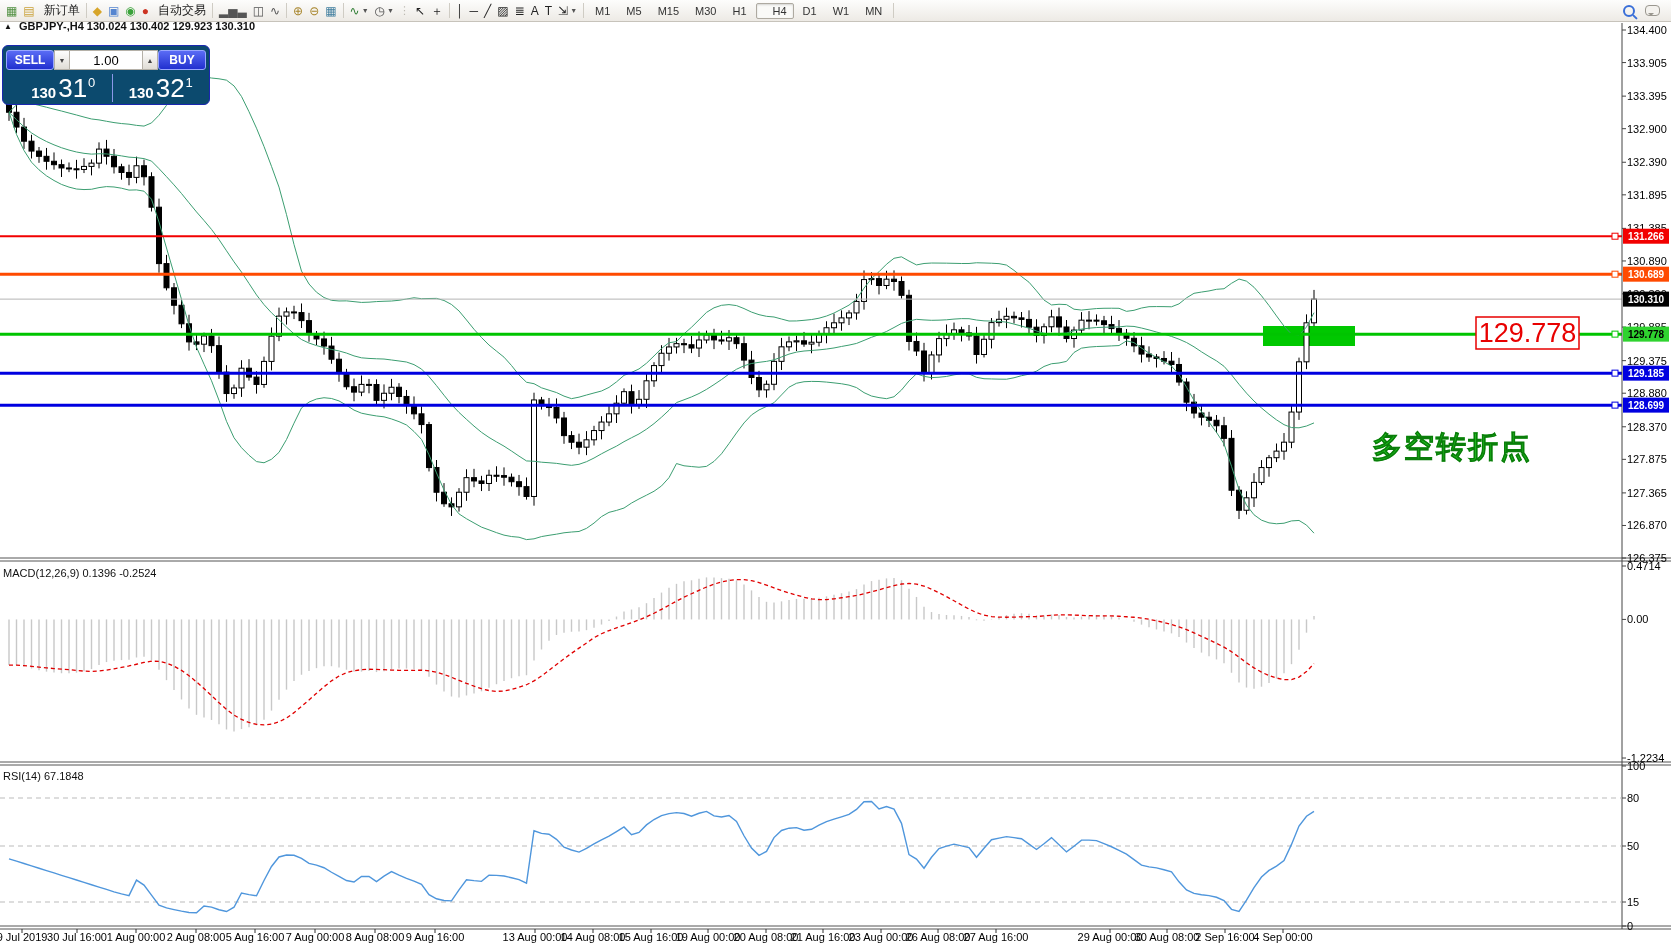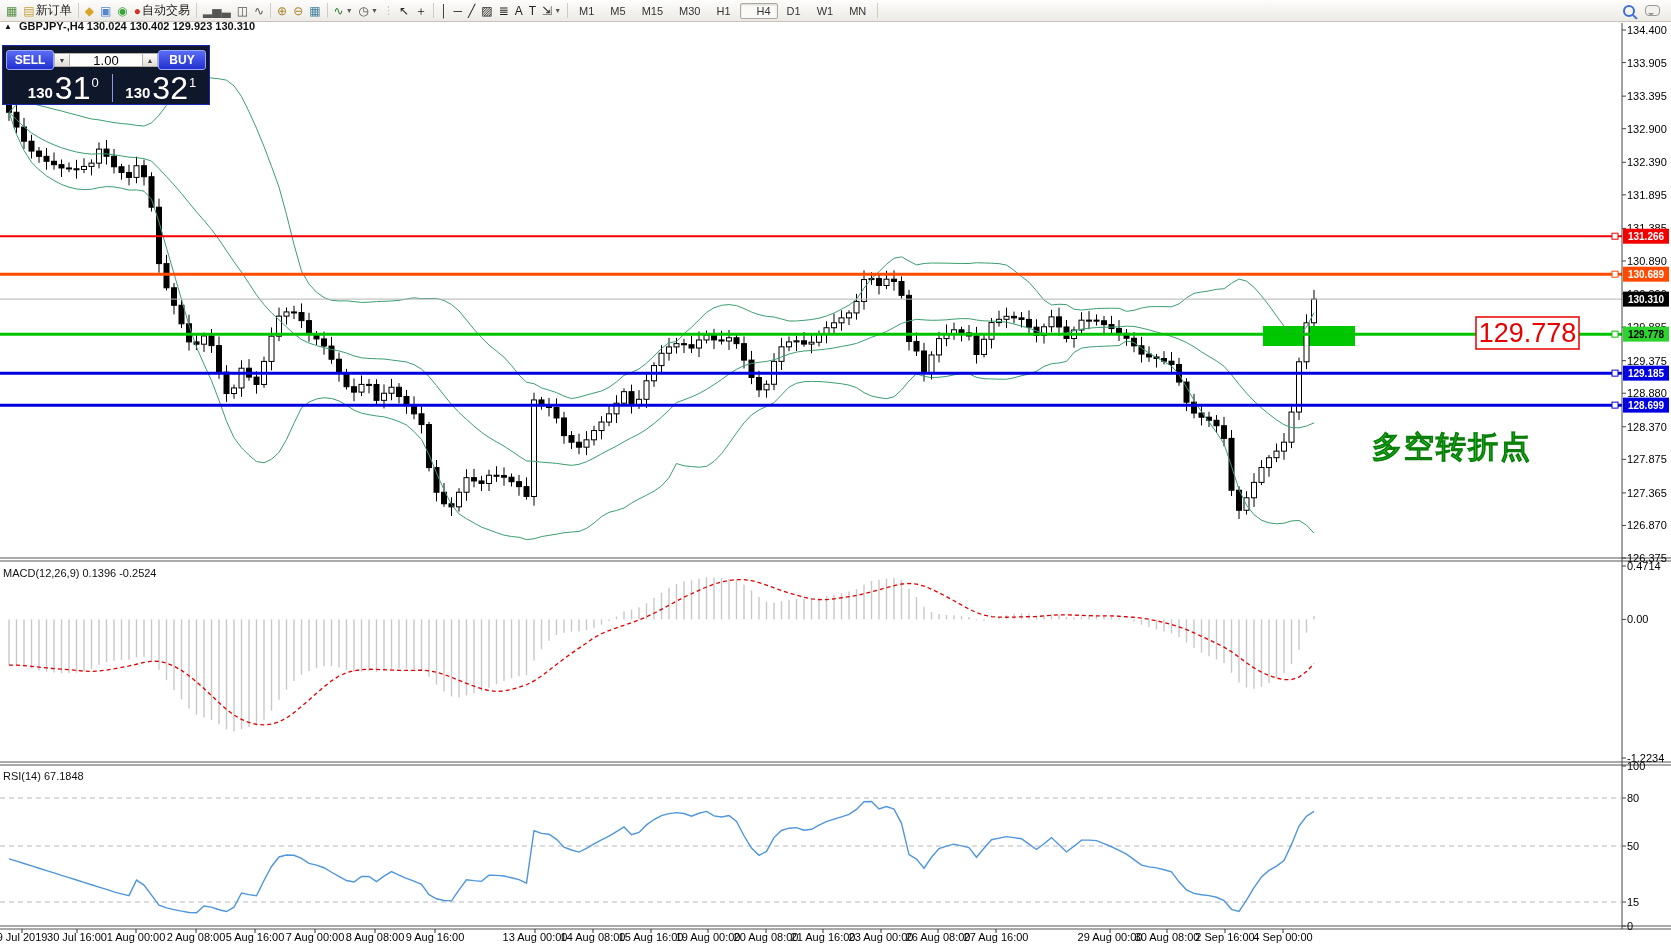--- a/index.html
+++ b/index.html
@@ -5,52 +5,52 @@
   html,body{margin:0;padding:0;width:1671px;height:946px;overflow:hidden;background:#fff;
     font-family:"Liberation Sans",sans-serif;}
   #stage{position:relative;width:1671px;height:946px;}
   svg#plot{position:absolute;left:0;top:0;z-index:1;}
   
   .toolbar{position:absolute;left:0;top:0;width:1671px;height:22px;z-index:5;
     background:linear-gradient(#fdfdfc,#edeae5);border-bottom:1px solid #c7c3bb;
     display:flex;align-items:center;padding:0 3px;box-sizing:border-box;white-space:nowrap;}
   .titem{display:inline-flex;align-items:center;height:19px;padding:0 3px;border-radius:2px;}
   .titem .g{font-size:12px;line-height:1;}
-  .tlabel{font-size:12px;color:#1a1a1a;margin-left:1px;}
+  .tlabel{font-size:12px;color:#1a1a1a;margin-left:9px;}
   .tsep{width:1px;height:15px;background:#cfccc4;margin:0 3px;flex:0 0 auto;}
   .tgrip{color:#bdbab2;font-size:11px;margin:0 2px;flex:0 0 auto;}
   .combo-arrow{font-size:7px;color:#555;margin-left:2px;}
   .tf{font-size:11px;color:#333;padding:1px 6px;border:1px solid transparent;border-radius:2px;margin:0 1px;}
   .tf-active{background:#fafaf8;border-color:#aeaaa1;box-shadow:inset 0 1px 2px rgba(0,0,0,.15);padding-left:16px;}
   .tb-right{margin-left:auto;display:flex;align-items:center;gap:10px;padding-right:8px;}
   .mag-icon{width:8px;height:8px;border:2px solid #3a6fd8;border-radius:50%;position:relative;display:inline-block;}
   .mag-icon::after{content:'';position:absolute;width:6px;height:2px;background:#3a6fd8;
     transform:rotate(45deg);right:-5px;bottom:-3px;border-radius:1px;}
   .chat-icon{width:13px;height:9px;border:1px solid #9a978f;border-radius:4px;position:relative;display:inline-block;background:#f4f2ee;}
   .chat-icon::after{content:'';position:absolute;left:2px;bottom:-4px;border:3px solid transparent;border-top-color:#9a978f;}
   
   .symbolbar{position:absolute;left:4px;top:20px;z-index:4;font-size:11px;font-weight:bold;color:#111;}
   .symbolbar .tri{font-size:8px;margin-right:4px;vertical-align:1px;}
   
   .tpanel{position:absolute;left:2px;top:45px;width:208px;height:60px;z-index:4;
-    background:#0f172a;border:1px solid #1a27b0;border-radius:0;box-sizing:border-box;
+    background:#0c4a6e;border:1px solid #1a27b0;border-radius:6px;box-sizing:border-box;
     display:flex;flex-direction:column;}
   .trow1{display:flex;align-items:center;justify-content:space-between;height:24px;padding:2px 3px 0 3px;}
   .tbtn{width:48px;height:20px;font-size:12px;font-weight:bold;color:#fff;
     background:linear-gradient(#5a6cf5,#2130cf);border:1px solid #98a6ff;border-radius:3px;
     font-family:"Liberation Sans",sans-serif;}
-  .spin{display:flex;align-items:stretch;height:14px;}
+  .spin{display:flex;align-items:stretch;height:20px;}
   .sbtn{width:16px;font-size:7px;color:#444;background:linear-gradient(#fdfdfd,#e0ddd6);
     border:1px solid #b5b1a8;padding:0;}
   .vol{width:72px;border:1px solid #b5b1a8;border-left:none;border-right:none;
     text-align:center;font-size:13px;font-family:"Liberation Sans",sans-serif;padding:0;}
   .trow2{flex:1;display:flex;margin-left:12px;}
   .pq{flex:1;display:flex;align-items:center;justify-content:center;color:#fff;}
   .pq .pfx{font-size:15px;font-weight:bold;margin-right:2px;margin-top:8px;}
-  .pq .big{font-size:32px;line-height:30px;}
+  .pq .big{font-size:26px;line-height:30px;}
   .pq .sup{font-size:13px;margin-top:-12px;margin-left:1px;}
   .pdiv{width:1px;background:#8b97e8;margin:2px 0;}
 </style>
 </head>
 <body>
 <div id="stage">
 
 <svg id="plot" width="1671" height="946" viewBox="0 0 1671 946">
       <defs>
         <clipPath id="mc">

